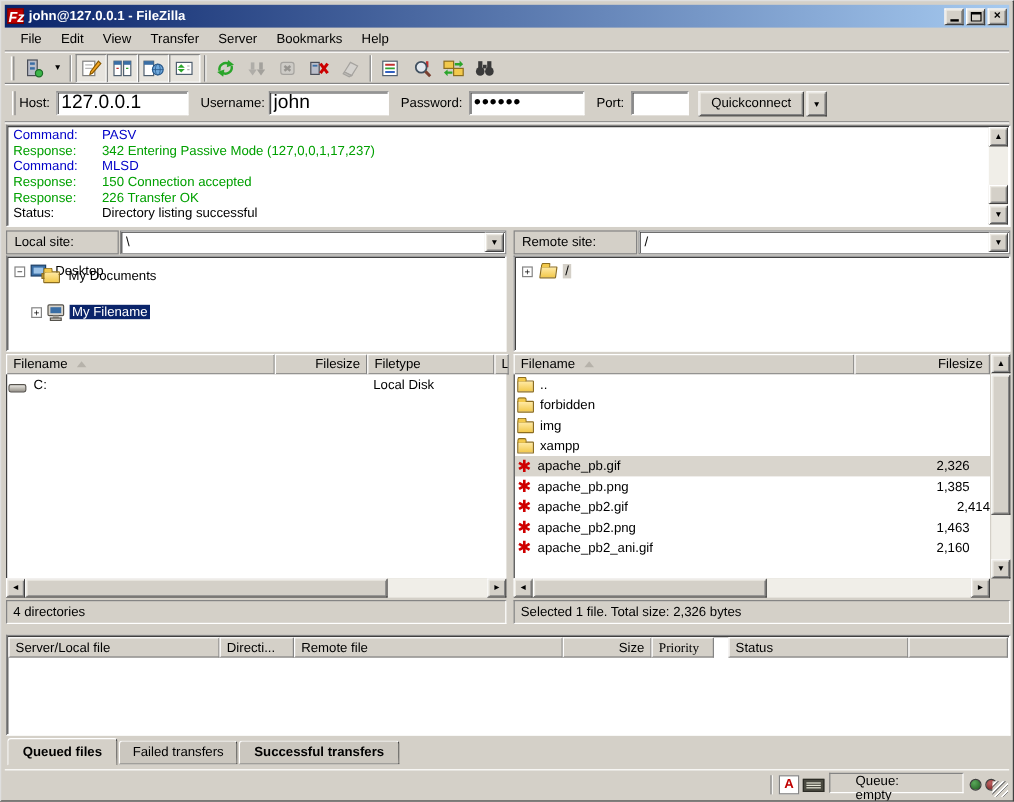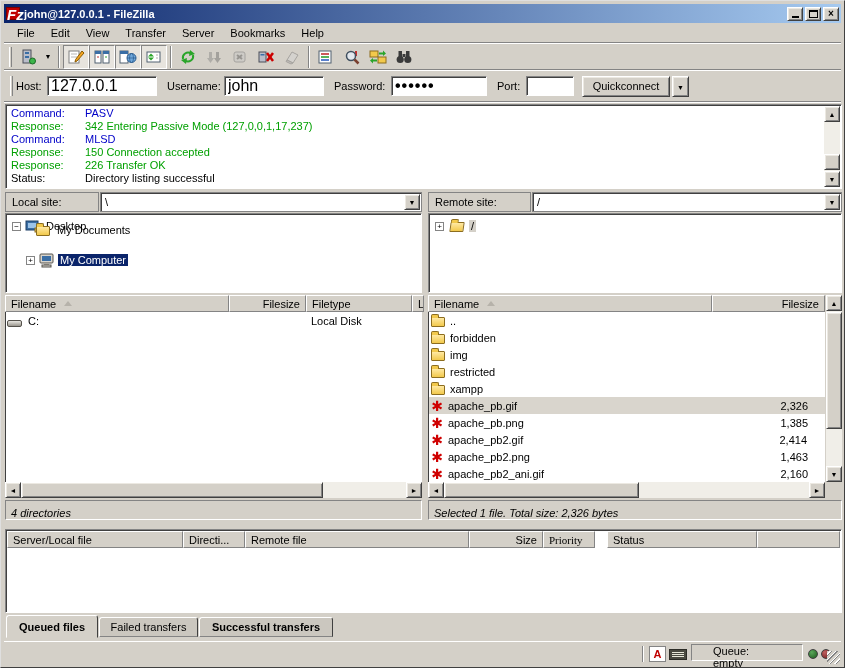--- a/index.html
+++ b/index.html
@@ -12,21 +12,21 @@
   }
   .abs{position:absolute;}
   
   .raised{border:1px solid;border-color:#ffffff #404040 #404040 #ffffff;box-shadow:inset 1px 1px 0 #ece9e2, inset -1px -1px 0 #848484;background:#d4d0c8;}
   .sunken{border:1px solid;border-color:#848484 #ffffff #ffffff #848484;box-shadow:inset 1px 1px 0 #404040;background:#fff;}
   .groove-h{height:2px;border-top:1px solid #848484;border-bottom:1px solid #ffffff;}
   .vgrip{width:3px;height:20px;border-left:1px solid #ffffff;border-right:1px solid #848484;margin:0 3px;}
   .vsep{width:2px;height:22px;border-left:1px solid #848484;border-right:1px solid #ffffff;margin:0 3px;}
   
   .titlebar{left:3px;top:3px;right:3px;height:19px;background:linear-gradient(90deg,#0a246a,#a6caf0);display:flex;align-items:center;padding:0 2px;}
-  .app-icon{width:14px;height:13px;background:#c00000;color:#fff;font-weight:bold;font-style:italic;font-size:15px;line-height:13px;text-align:center;margin-right:4px;border:1px solid #7a0000;}
+  .app-icon{width:14px;height:13px;background:#c00000;color:#fff;font-weight:bold;font-style:italic;font-size:12px;line-height:13px;text-align:center;margin-right:4px;border:1px solid #7a0000;}
   .title-text{color:#fff;font-weight:bold;flex:1;white-space:nowrap;}
   .winbtn{width:16px;height:14px;margin-left:2px;display:flex;align-items:center;justify-content:center;font-size:10px;font-weight:bold;line-height:10px;}
   .glyph-min{width:7px;height:2px;background:#000;margin-top:7px;}
   .glyph-max{width:9px;height:8px;border:1px solid #000;border-top:2px solid #000;}
   
   .menubar{left:3px;top:23px;right:3px;height:18px;display:flex;align-items:center;padding-left:5px;}
   .menu-item{padding:2px 8px;}
   
   .toolbar{left:3px;top:42px;right:3px;height:27px;display:flex;align-items:center;padding-left:2px;}
   .tbtn{width:26px;height:24px;display:flex;align-items:center;justify-content:center;border:1px solid transparent;}
@@ -65,21 +65,21 @@
   .tree-label.sel-inactive{background:#d4d0c8;}
   .hdr-row{position:absolute;top:103px;height:35px;}
   .hdr-cell{position:absolute;top:0;height:17px;background:#d4d0c8;border:1px solid;border-color:#ffffff #848484 #848484 #ffffff;display:flex;align-items:center;padding:0 5px;white-space:nowrap;overflow:hidden;}
   .hdr-cell.r{justify-content:flex-end;}
   .sort-asc{width:0;height:0;border-left:4px solid transparent;border-right:4px solid transparent;border-bottom:5px solid #b6b2aa;margin-left:8px;}
   .listbox{position:absolute;top:120px;background:#fff;overflow:hidden;}
   .frow{position:relative;height:17px;display:flex;align-items:center;white-space:nowrap;}
   .frow.sel{background:#d9d5cd;}
   .fname{margin-left:3px;}
   .fsize{position:absolute;}
-  .pane-status{position:absolute;left:0;right:0;top:308px;height:20px;border:1px solid #848484;border-bottom-color:#fff;border-right-color:#fff;display:flex;align-items:flex-end;padding:0 5px;background:#d4d0c8;font-style:italic;}
+  .pane-status{position:absolute;left:0;right:0;top:308px;height:20px;border:1px solid #848484;border-bottom-color:#fff;border-right-color:#fff;display:flex;align-items:center;padding:0 5px;background:#d4d0c8;}
   
   .ic{display:inline-block;flex:none;}
   .ic-folder{position:relative;width:14px;height:10px;background:linear-gradient(#ffe9a3,#f2c94c);border:1px solid #8c6d1f;border-radius:1px;margin:2px 2px 0 2px;}
   .ic-folder::before{content:"";position:absolute;top:-4px;left:-1px;width:6px;height:3px;background:#f2c94c;border:1px solid #8c6d1f;border-bottom:none;border-radius:2px 2px 0 0;}
   .ic-folder.open{transform:skewX(-8deg);}
   .ic-img{width:16px;height:16px;color:#cf0000;font-family:"DejaVu Sans",sans-serif;font-size:14px;line-height:16px;text-align:center;font-weight:bold;}
   .ic-drive{width:15px;height:7px;background:linear-gradient(#e8e6e0,#9a968e);border:1px solid #55524c;border-radius:2px;margin:5px 3px 0 1px;}
   
   .queue{left:4px;top:528px;width:837px;height:84px;background:#fff;border:1px solid #848484;border-bottom-color:#fff;border-right-color:#fff;box-shadow:inset 1px 1px 0 #404040;}
   .qhdr{position:absolute;left:1px;top:1px;right:1px;height:17px;}
@@ -321,21 +321,21 @@
         <span class="tree-label">My Documents</span>
       </div>
       <div class="tree-row" style="left:20px;top:38px;">
         <span class="expander">+</span>
         <svg width="16" height="15" class="ic">
             <rect x="1" y="1" width="13" height="9" rx="1" fill="#d8d4cc" stroke="#55524c"></rect>
             <rect x="3" y="3" width="9" height="5" fill="#3a6ea5"></rect>
             <rect x="5" y="10" width="5" height="2" fill="#a8a49c"></rect>
             <rect x="3" y="12" width="9" height="2" fill="#d8d4cc" stroke="#55524c"></rect>
           </svg>
-        <span class="tree-label sel">My Computer</span>
+        <span class="tree-label sel">My Filename</span>
       </div>
     </div>
 
     <div class="hdr-row" style="left:0;right:0;">
       <span class="hdr-cell" style="left:0;width:224px;">
           <span>Filename</span>
           <span class="sort-asc"></span>
         </span>
       <span class="hdr-cell r" style="left:224px;width:77px;">
           <span>Filesize</span>
@@ -396,40 +396,36 @@
       <div class="frow">
           <span class="ic-folder"></span>
           <span class="fname">forbidden</span>
         </div>
       <div class="frow">
           <span class="ic-folder"></span>
           <span class="fname">img</span>
         </div>
       <div class="frow">
           <span class="ic-folder"></span>
-          <span class="fname">restricted</span>
-        </div>
-      <div class="frow">
-          <span class="ic-folder"></span>
           <span class="fname">xampp</span>
         </div>
       <div class="frow sel">
           <span class="ic-img">✱</span>
           <span class="fname">apache_pb.gif</span>
           <span class="fsize" style="right:17px;">2,326</span>
         </div>
       <div class="frow">
           <span class="ic-img">✱</span>
           <span class="fname">apache_pb.png</span>
           <span class="fsize" style="right:17px;">1,385</span>
         </div>
       <div class="frow">
           <span class="ic-img">✱</span>
           <span class="fname">apache_pb2.gif</span>
-          <span class="fsize" style="right:18px;">2,414</span>
+          <span class="fsize" style="right:0;">2,414</span>
         </div>
       <div class="frow">
           <span class="ic-img">✱</span>
           <span class="fname">apache_pb2.png</span>
           <span class="fsize" style="right:17px;">1,463</span>
         </div>
       <div class="frow">
           <span class="ic-img">✱</span>
           <span class="fname">apache_pb2_ani.gif</span>
           <span class="fsize" style="right:17px;">2,160</span>

